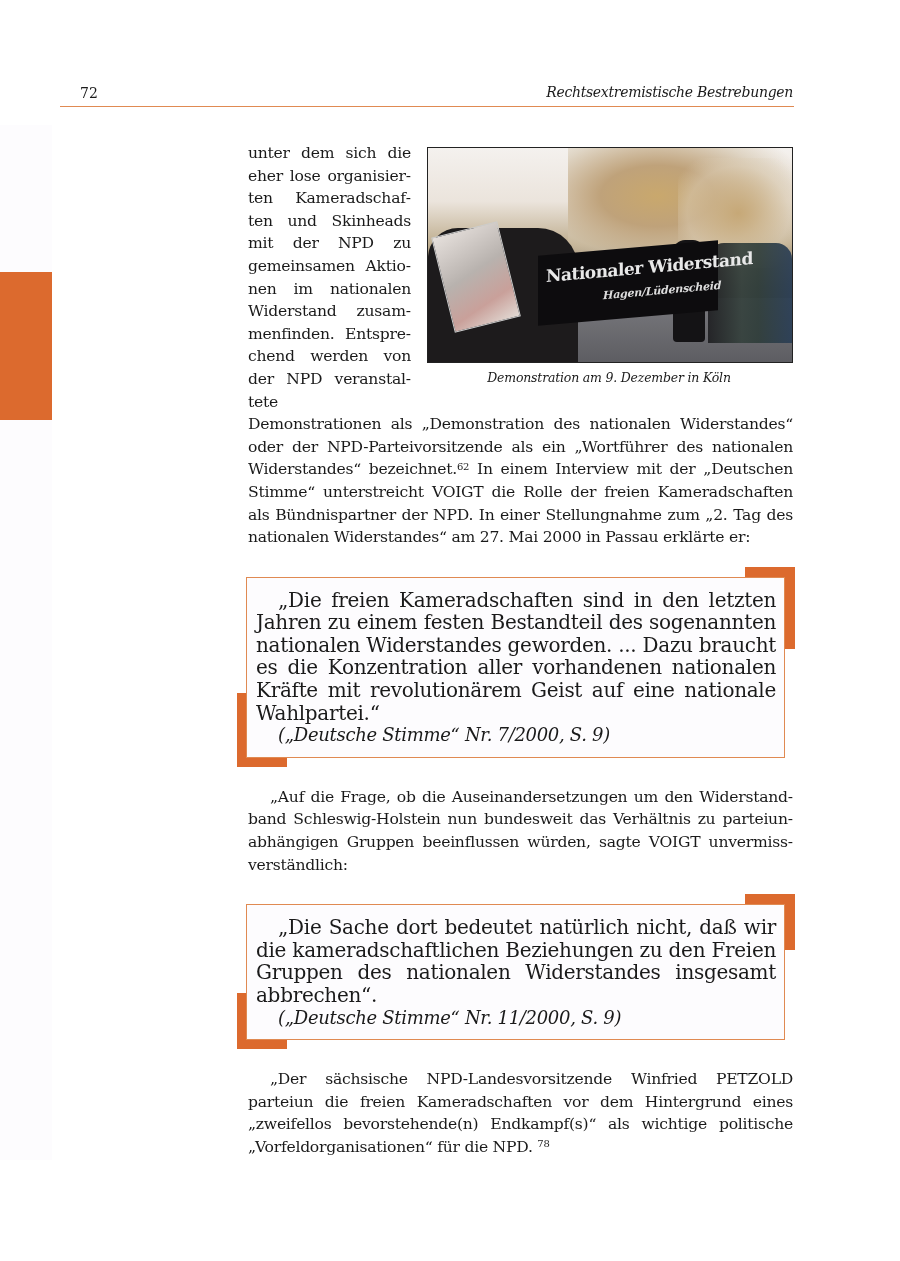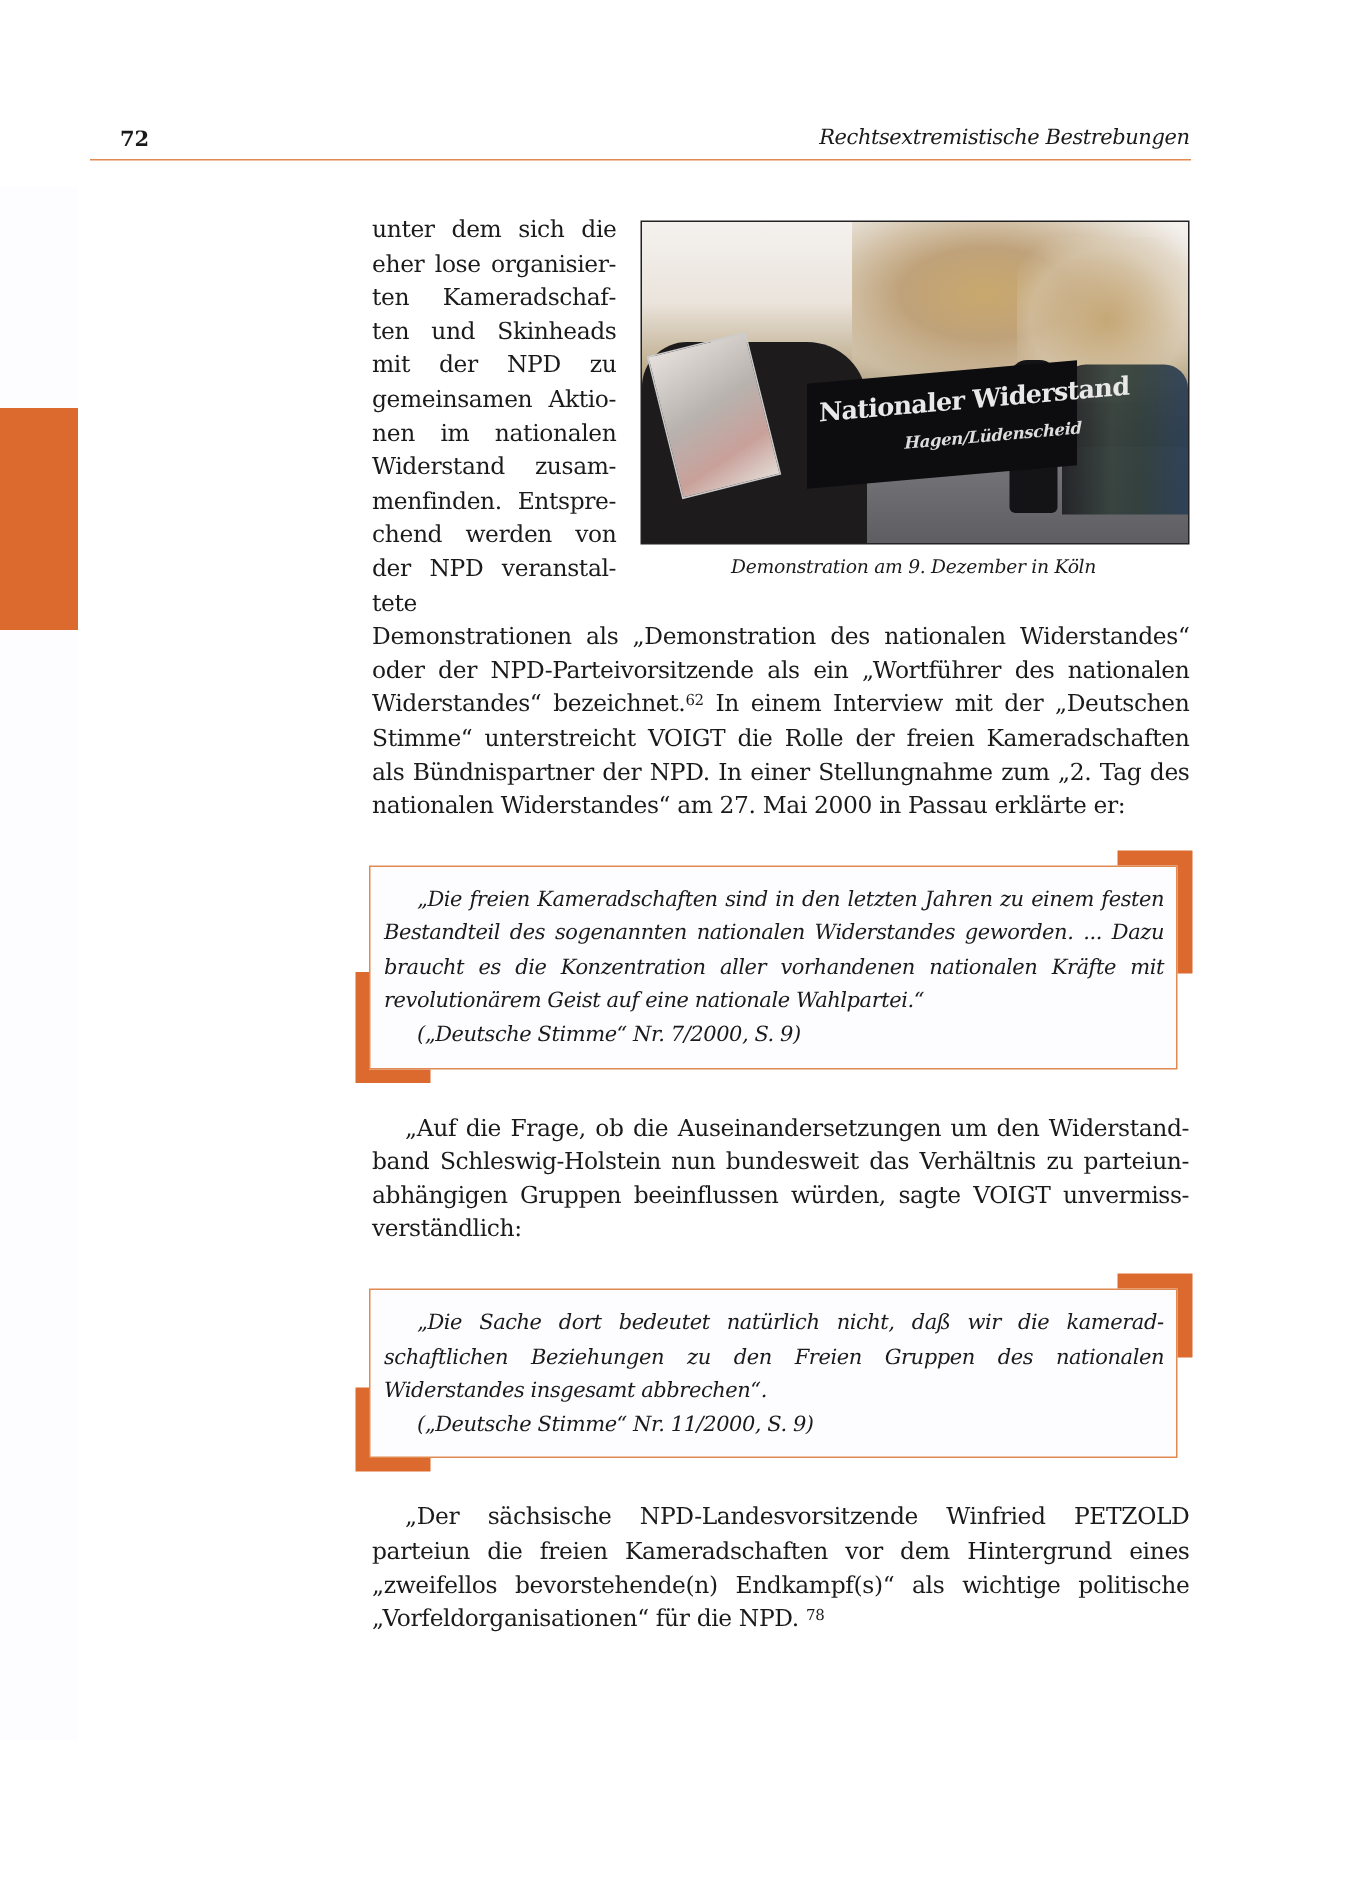--- a/index.html
+++ b/index.html
@@ -37,21 +37,21 @@
     top: 84px;
     width: 734px;
     height: 22px;
     border-bottom: 1.5px solid #e08a52;
   }
   .page-number {
     position: absolute;
     left: 20px;
     top: 1px;
     font-family: "DejaVu Serif", serif;
-    font-weight: bold;
+    font-weight: normal;
     font-size: 14px;
   }
   .running-title {
     position: absolute;
     right: 1px;
     top: 0;
     font-family: "DejaVu Serif", serif;
     font-style: italic;
     font-size: 14px;
     letter-spacing: -0.3px;
@@ -179,31 +179,30 @@
     height: 74px;
     background: #dc6a2e;
   }
   .quote-box {
     position: relative;
     background: #fdfcfe;
     border: 1px solid #e08a52;
     padding: 11px 8px 10px 9px;
   }
   .quote-text {
-    font-style: italic;
-    font-size: 14px;
+    font-size: 20px;
     line-height: 22.6px;
     text-align: justify;
     text-indent: 22px;
     margin: 0;
     letter-spacing: -0.3px;
   }
   .quote-source {
     font-style: italic;
-    font-size: 14px;
+    font-size: 18px;
     line-height: 22.6px;
     margin: 0;
     padding-left: 22px;
     letter-spacing: -0.3px;
   }
   .spacer-28 { height: 28px; }
   .spacer-22 { height: 22px; }
   sup { font-size: 10px; line-height: 0; position: relative; top: -0.45em; vertical-align: baseline; }
 </style>
 </head>

